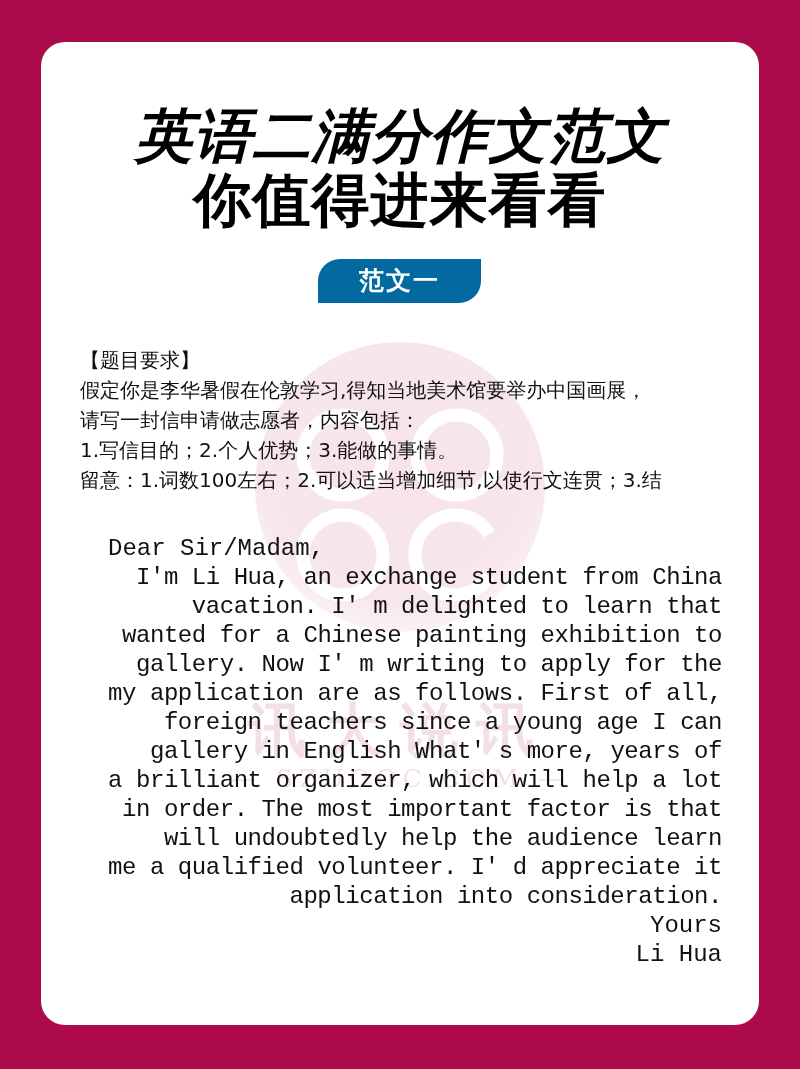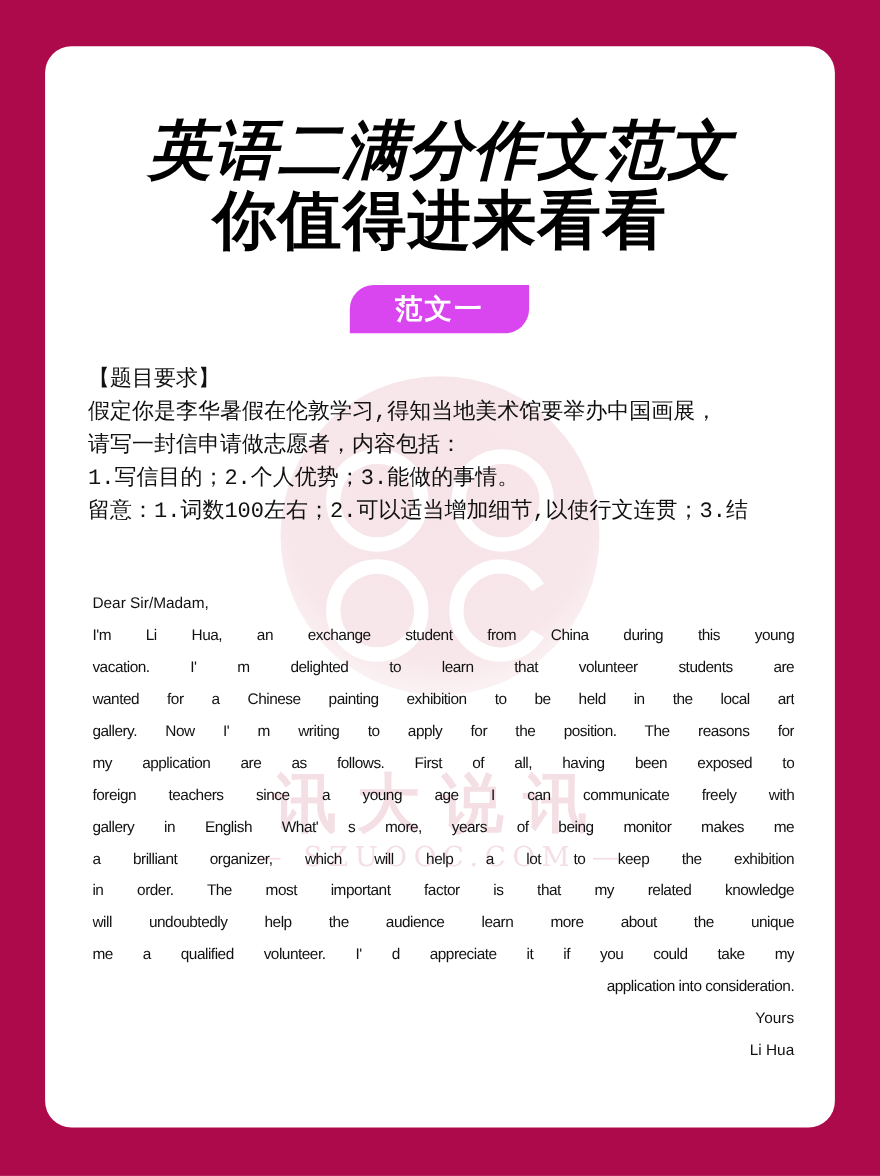--- a/index.html
+++ b/index.html
@@ -22,35 +22,36 @@
   .wm-site { top: 722px; font-size: 25px; letter-spacing: 6px; }
   .title {
     position: absolute; left: 0; width: 718px; text-align: center;
     font-weight: bold; font-size: 58px; line-height: 64px; color: #000;
     letter-spacing: 1px;
   }
   .title.l1 { top: 62px; font-style: italic; }
   .title.l2 { top: 126px; }
   .badge {
     position: absolute; left: 277px; top: 217px; width: 163px; height: 44px;
-    background: #d946ef; color: #fff;
+    background: #0369a1; color: #fff;
     border-radius: 22px 0 22px 0;
     font-size: 25px; font-weight: bold; line-height: 44px; text-align: center;
     letter-spacing: 2px;
   }
-  .req { position: absolute; left: 39px; top: 289px; width: 645px; font-family: Liberation Mono, monospace; }
+  .req { position: absolute; left: 39px; top: 303px; width: 645px; }
   .req .ln {
     font-size: 20px; line-height: 30px; white-space: nowrap; color: #111;
   }
   .letter { position: absolute; left: 43px; top: 492px; width: 638px; }
   .letter .ln {
-    font-family: Liberation Sans, sans-serif;
-    font-size: 14px; line-height: 29px; height: 29px;
+    font-family: Liberation Mono, monospace;
+    font-size: 24px; line-height: 29px; height: 29px;
     white-space: nowrap; color: #111;
     transform-origin: left center;
+    margin-left: 24px;
   }
   .letter .j { text-align: justify; text-align-last: justify; white-space: normal; overflow: hidden; }
   .letter .r { text-align: right; }
   .letter .narrow { letter-spacing: -0.45px; text-align: right; }
 </style>
 </head>
 <body>
 
 <div class="card">
 

